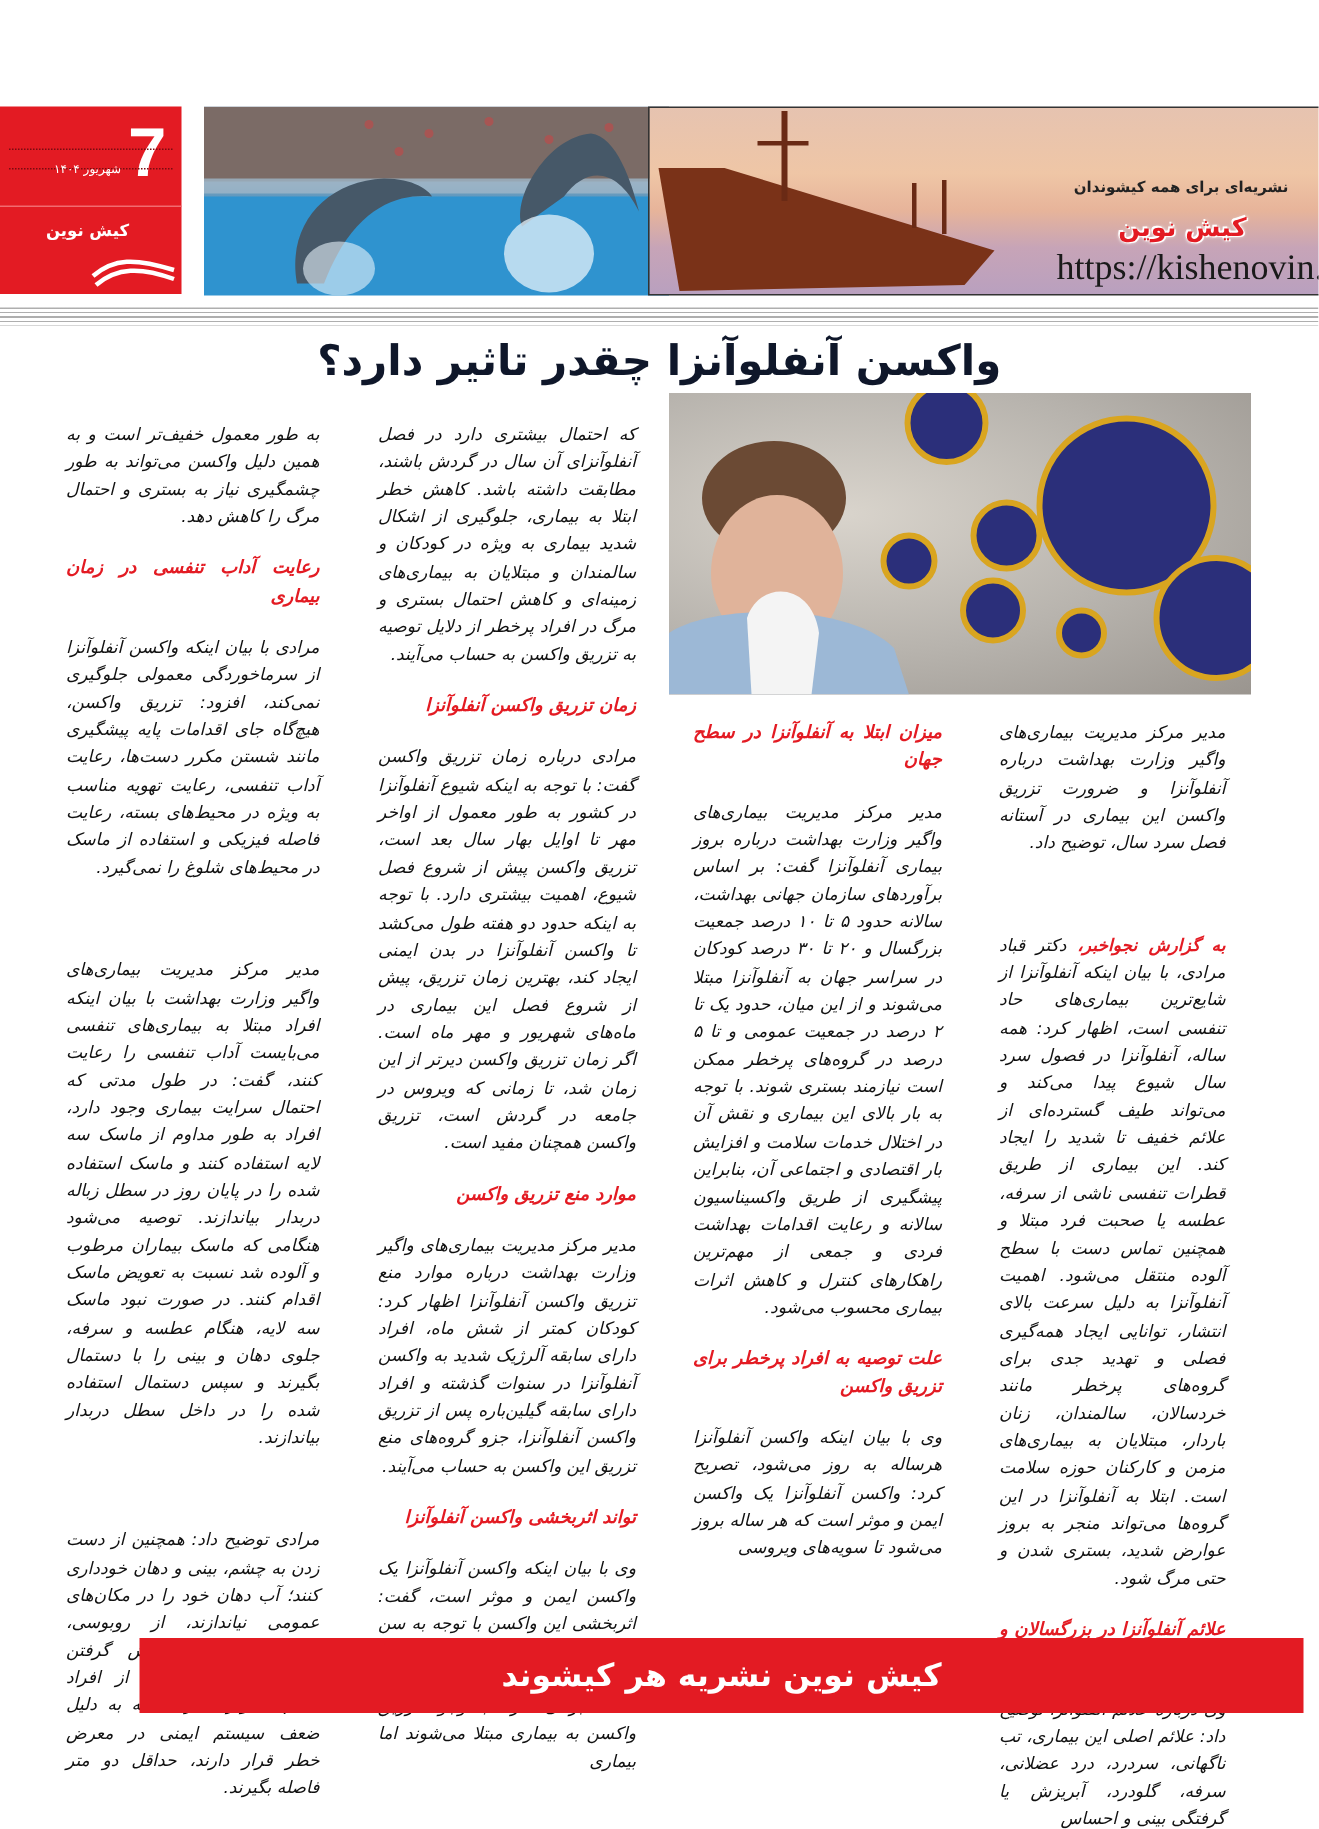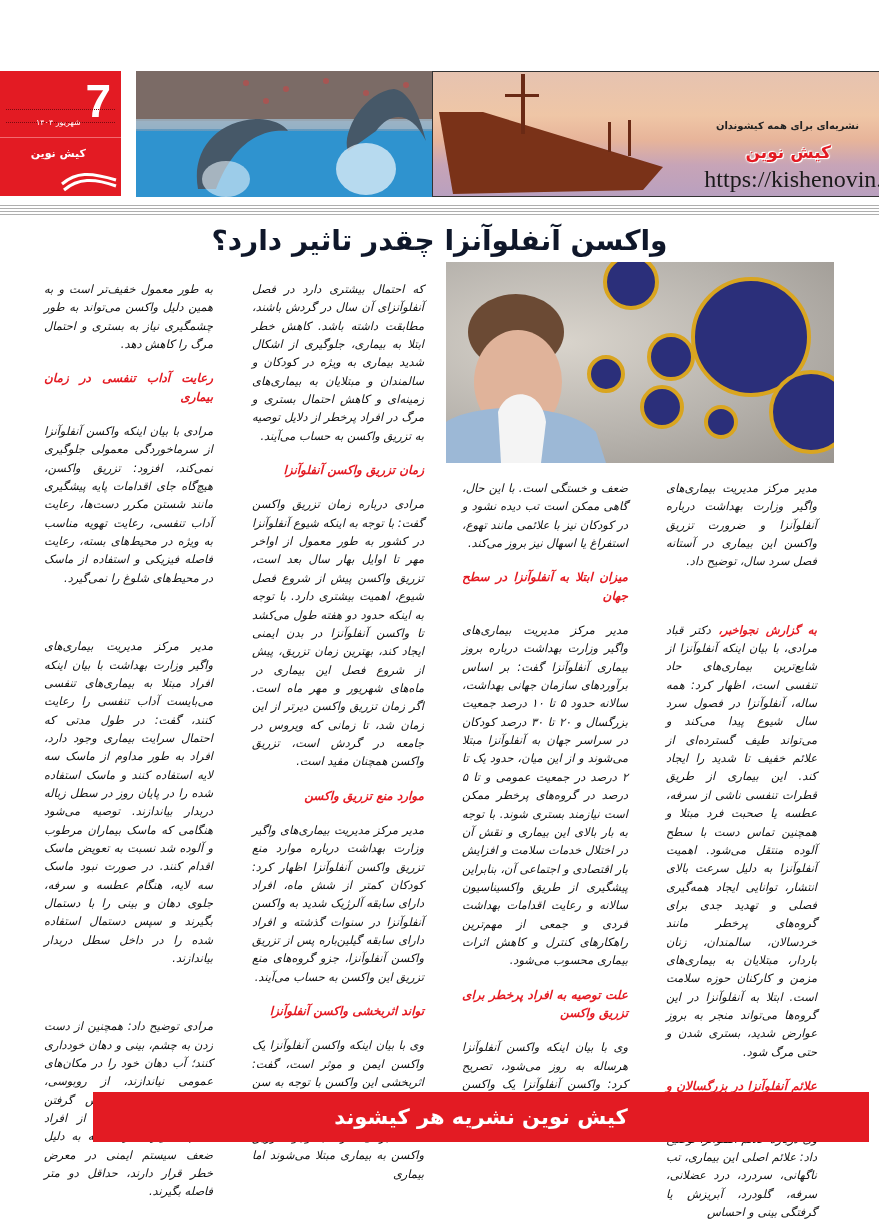--- a/index.html
+++ b/index.html
@@ -9,21 +9,21 @@
   
   .page-badge {
     position: absolute; left: 0; top: 71px; width: 121px; height: 125px;
     background: #e31b23;
   }
   .page-badge .page-num {
     position: absolute; right: 10px; top: 4px; color: #fff;
     font-family: "Liberation Sans", sans-serif; font-weight: bold; font-size: 46px; line-height: 52px;
   }
   .page-badge .date-line {
-    position: absolute; left: 6px; right: 6px; top: 38px; height: 14px;
+    position: absolute; left: 6px; right: 6px; top: 28px; height: 14px;
     border-top: 1px dotted #7a0b10; border-bottom: 1px dotted #7a0b10;
     text-align: left; padding-left: 30px;
   }
   .page-badge .date-text { color: #fff; font-size: 8px; line-height: 12px; }
   .page-badge .divider { position: absolute; left: 0; right: 0; top: 66px; border-top: 1px solid #f26b70; }
   .page-badge .brand { position: absolute; right: 35px; top: 76px; color: #fff; font-weight: bold; font-size: 11px; }
   .page-badge .wave { position: absolute; left: 60px; top: 95px; width: 58px; height: 28px; }
 
   .dolphin-photo {
     position: absolute; left: 136px; top: 71px; width: 310px; height: 126px; overflow: hidden;
@@ -155,21 +155,20 @@
 
 <div class="col col-1">
   <p>مدیر مرکز مدیریت بیماری‌های واگیر وزارت بهداشت درباره آنفلوآنزا و ضرورت تزریق واکسن این بیماری در آستانه فصل سرد سال، توضیح داد.</p>
   <div class="gap"></div>
   <p><span class="lead">به گزارش نجواخبر،</span><span> دکتر قباد مرادی، با بیان اینکه آنفلوآنزا از شایع‌ترین بیماری‌های حاد تنفسی است، اظهار کرد: همه ساله، آنفلوآنزا در فصول سرد سال شیوع پیدا می‌کند و می‌تواند طیف گسترده‌ای از علائم خفیف تا شدید را ایجاد کند. این بیماری از طریق قطرات تنفسی ناشی از سرفه، عطسه یا صحبت فرد مبتلا و همچنین تماس دست با سطح آلوده منتقل می‌شود. اهمیت آنفلوآنزا به دلیل سرعت بالای انتشار، توانایی ایجاد همه‌گیری فصلی و تهدید جدی برای گروه‌های پرخطر مانند خردسالان، سالمندان، زنان باردار، مبتلایان به بیماری‌های مزمن و کارکنان حوزه سلامت است. ابتلا به آنفلوآنزا در این گروه‌ها می‌تواند منجر به بروز عوارض شدید، بستری شدن و حتی مرگ شود.</span></p>
   <p class="sub">علائم آنفلوآنزا در بزرگسالان و کودکان</p>
   <p>وی درباره علائم آنفلوآنزا توضیح داد: علائم اصلی این بیماری، تب ناگهانی، سردرد، درد عضلانی، سرفه، گلودرد، آبریزش یا گرفتگی بینی و احساس</p>
 </div>
 
 <div class="col col-2">
-  <p>ضعف و خستگی است. با این حال، گاهی ممکن است تب دیده نشود و در کودکان نیز با علائمی مانند تهوع، استفراغ یا اسهال نیز بروز می‌کند.</p>
   <p class="sub">میزان ابتلا به آنفلوآنزا در سطح جهان</p>
   <p>مدیر مرکز مدیریت بیماری‌های واگیر وزارت بهداشت درباره بروز بیماری آنفلوآنزا گفت: بر اساس برآوردهای سازمان جهانی بهداشت، سالانه حدود ۵ تا ۱۰ درصد جمعیت بزرگسال و ۲۰ تا ۳۰ درصد کودکان در سراسر جهان به آنفلوآنزا مبتلا می‌شوند و از این میان، حدود یک تا ۲ درصد در جمعیت عمومی و تا ۵ درصد در گروه‌های پرخطر ممکن است نیازمند بستری شوند. با توجه به بار بالای این بیماری و نقش آن در اختلال خدمات سلامت و افزایش بار اقتصادی و اجتماعی آن، بنابراین پیشگیری از طریق واکسیناسیون سالانه و رعایت اقدامات بهداشت فردی و جمعی از مهم‌ترین راهکارهای کنترل و کاهش اثرات بیماری محسوب می‌شود.</p>
   <p class="sub">علت توصیه به افراد پرخطر برای تزریق واکسن</p>
   <p>وی با بیان اینکه واکسن آنفلوآنزا هرساله به روز می‌شود، تصریح کرد: واکسن آنفلوآنزا یک واکسن ایمن و موثر است که هر ساله بروز می‌شود تا سویه‌های ویروسی</p>
 </div>
 
 <div class="col col-3">
   <p>که احتمال بیشتری دارد در فصل آنفلوآنزای آن سال در گردش باشند، مطابقت داشته باشد. کاهش خطر ابتلا به بیماری، جلوگیری از اشکال شدید بیماری به ویژه در کودکان و سالمندان و مبتلایان به بیماری‌های زمینه‌ای و کاهش احتمال بستری و مرگ در افراد پرخطر از دلایل توصیه به تزریق واکسن به حساب می‌آیند.</p>
   <p class="sub">زمان تزریق واکسن آنفلوآنزا</p>
   <p>مرادی درباره زمان تزریق واکسن گفت: با توجه به اینکه شیوع آنفلوآنزا در کشور به طور معمول از اواخر مهر تا اوایل بهار سال بعد است، تزریق واکسن پیش از شروع فصل شیوع، اهمیت بیشتری دارد. با توجه به اینکه حدود دو هفته طول می‌کشد تا واکسن آنفلوآنزا در بدن ایمنی ایجاد کند، بهترین زمان تزریق، پیش از شروع فصل این بیماری در ماه‌های شهریور و مهر ماه است. اگر زمان تزریق واکسن دیرتر از این زمان شد، تا زمانی که ویروس در جامعه در گردش است، تزریق واکسن همچنان مفید است.</p>

